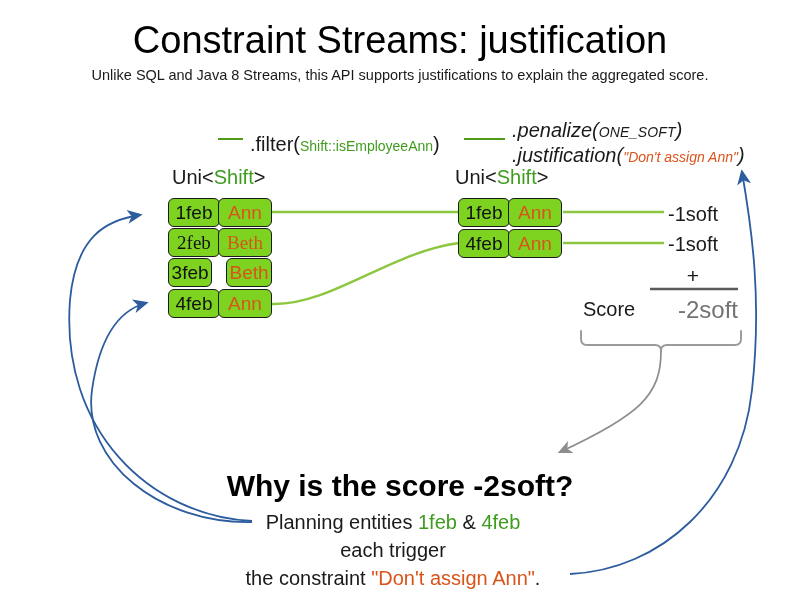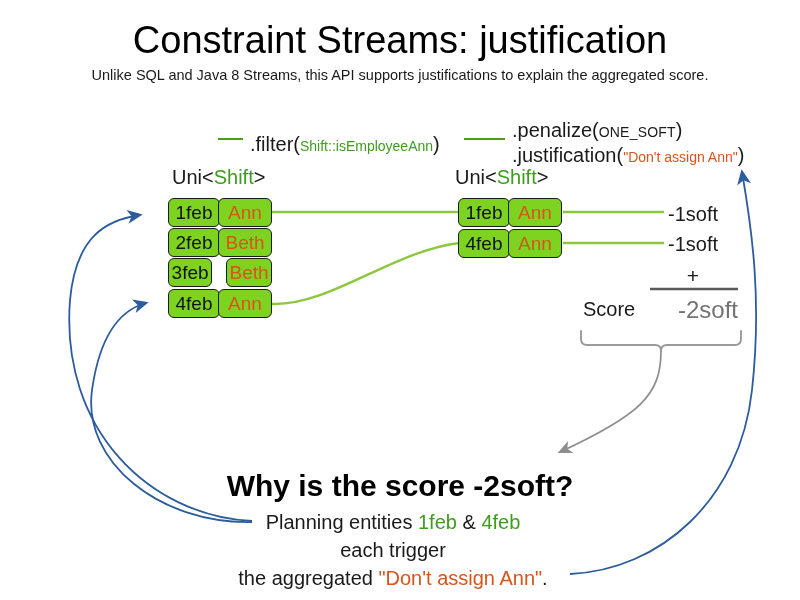--- a/index.html
+++ b/index.html
@@ -62,20 +62,21 @@
   #code-penalize-block {
     position: absolute;
     left: 512px; top: 119px;
     white-space: nowrap;
   }
   #code-penalize, #code-asconstraint {
     font-size: 20px;
     line-height: 23px;
     color: #1a1a1a;
     white-space: nowrap;
+    font-style: italic;
   }
   .cls   { color: #3f9c1e; }
   .mref  { color: #3f9c1e; font-size: 14px; }
   .enum  { font-size: 14px; letter-spacing: .2px; }
   .cstr  { color: #d9541a; font-size: 14px; }
 
   
   .uni-caption {
     position: absolute;
     font-size: 20px;
@@ -228,21 +229,21 @@
   </div>
 
   <div class="uni-caption" id="uni-left"><span>Uni&lt;</span><span class="cls">Shift</span><span>&gt;</span></div>
 
   <div class="uni-caption" id="uni-right"><span>Uni&lt;</span><span class="cls">Shift</span><span>&gt;</span></div>
 
   <div class="card" style="left:168px; top:198px;">
     <div class="cell cell-date">1feb</div>
     <div class="cell cell-name">Ann</div>
   </div>
-  <div class="card" style="left:168px; top:228px;">
+  <div class="card" style="left:168px; top:228px;font-family:Liberation Serif, serif;">
     <div class="cell cell-date">2feb</div>
     <div class="cell cell-name">Beth</div>
   </div>
   <div class="card" style="left:168px; top:258px;gap:16px;">
     <div class="cell cell-date">3feb</div>
     <div class="cell cell-name">Beth</div>
   </div>
   <div class="card" style="left:168px; top:289px;">
     <div class="cell cell-date">4feb</div>
     <div class="cell cell-name">Ann</div>
@@ -259,15 +260,15 @@
 
   <div class="score-val" id="soft-1">-1soft</div>
   <div class="score-val" id="soft-2">-1soft</div>
   <div id="plus-sign">+</div>
   <div id="score-label">Score</div>
   <div id="score-total">-2soft</div>
 
   <div id="why-heading">Why is the score -2soft?</div>
   <div class="why-line" id="why-line-1"><span>Planning entities </span><span class="ent">1feb</span><span> &amp; </span><span class="ent">4feb</span></div>
   <div class="why-line" id="why-line-2">each trigger</div>
-  <div class="why-line" id="why-line-3"><span>the aggregated </span><span class="cname">"Don't assign Ann"</span><span>.</span></div>
+  <div class="why-line" id="why-line-3"><span>the constraint </span><span class="cname">"Don't assign Ann"</span><span>.</span></div>
 
 </div>
 
 </body></html>

